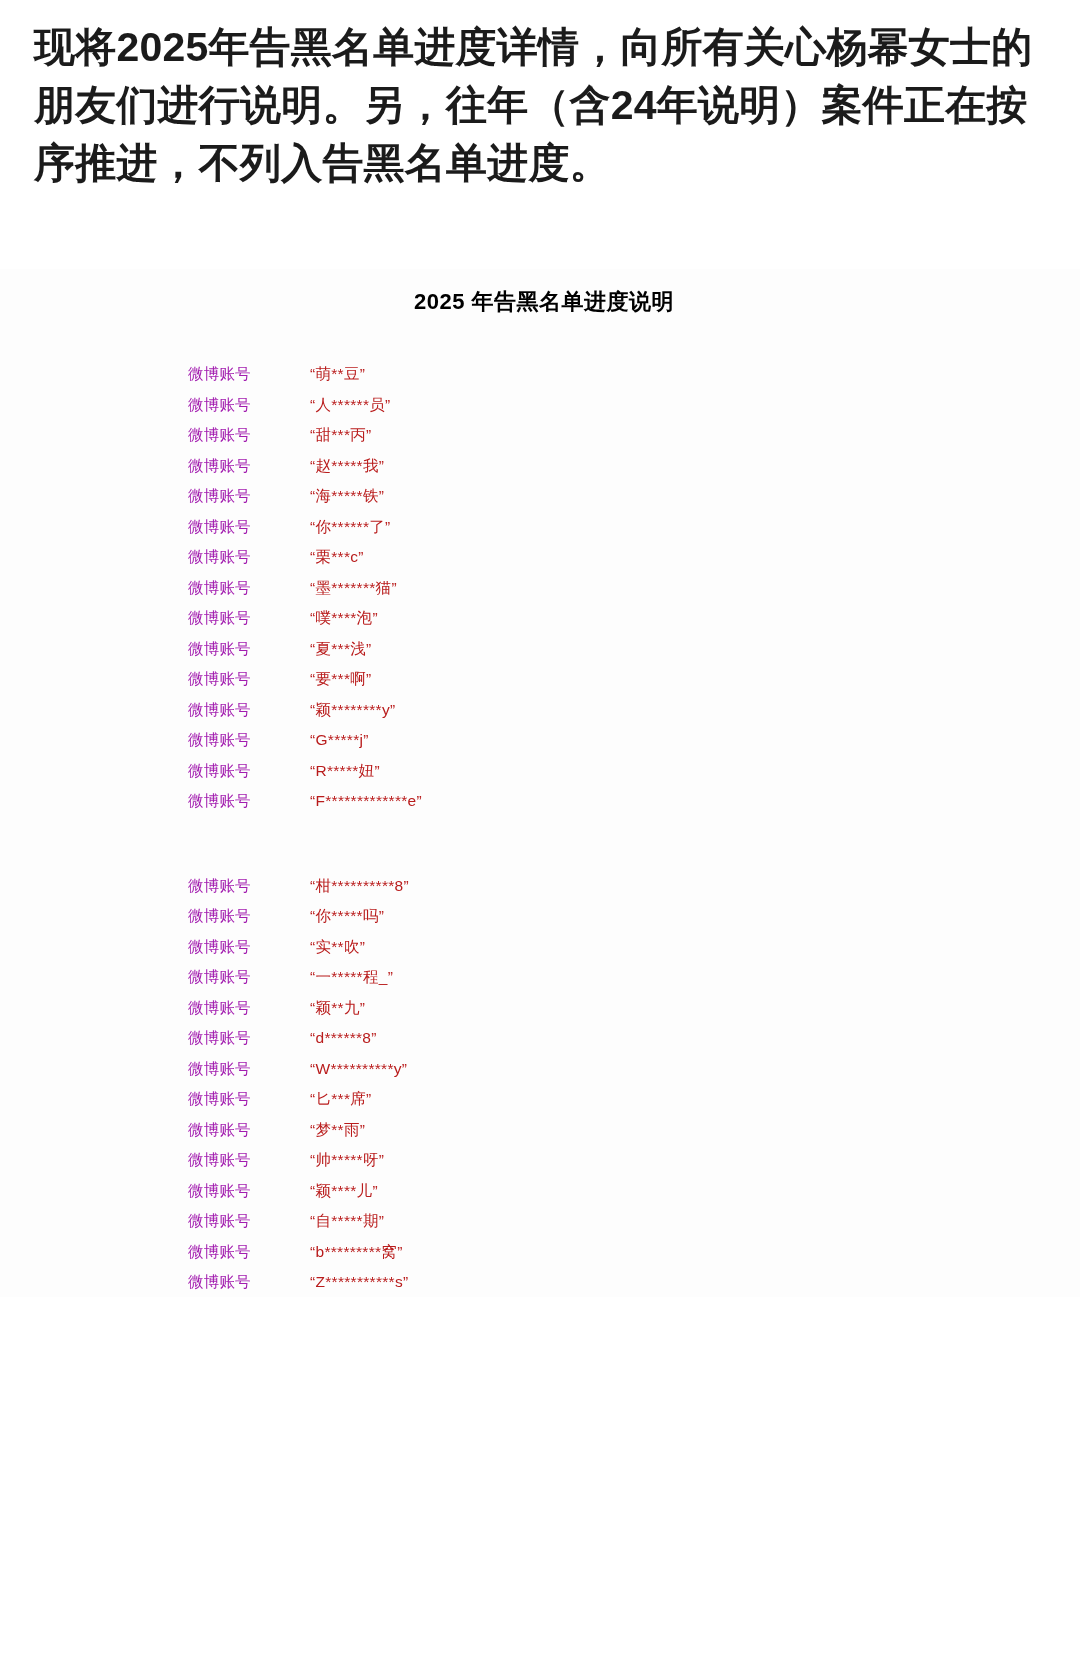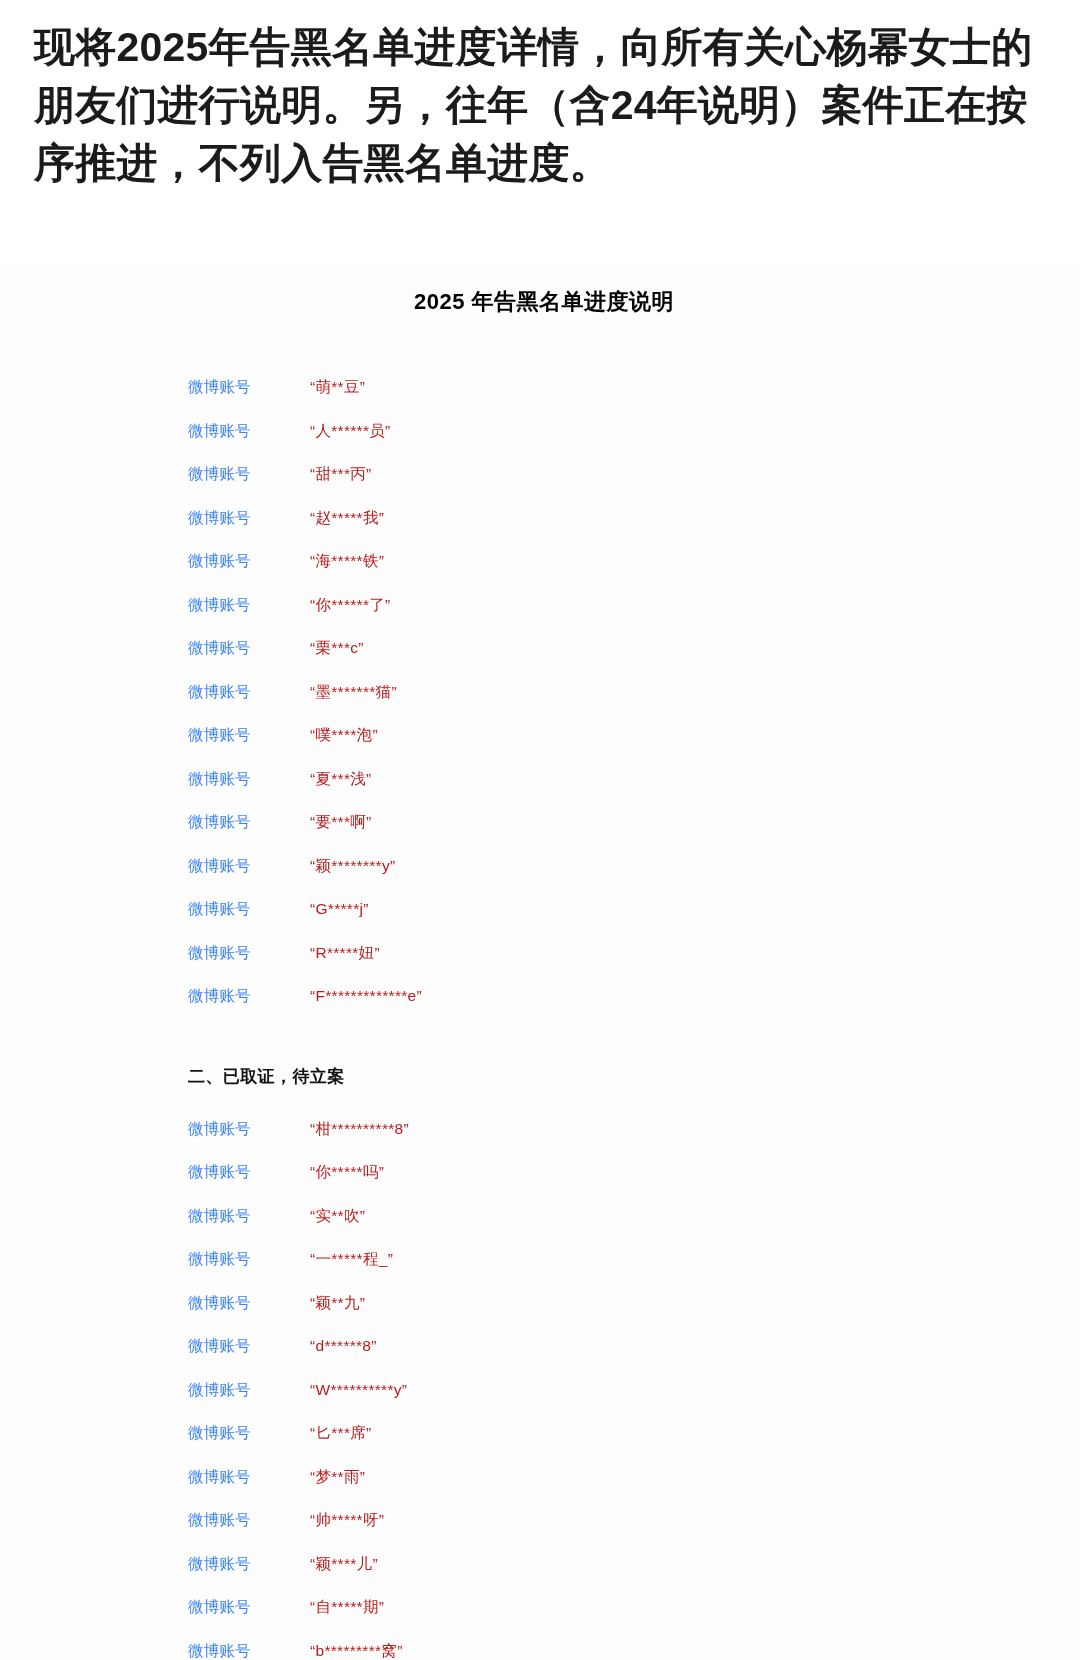--- a/index.html
+++ b/index.html
@@ -84,22 +84,21 @@
     align-items: baseline;
     font-size: 15.5px;
     line-height: 1.0;
     padding: 7.5px 0;
     color: #2b2b2b;
   }
   .entry-label {
     width: 122px;
     flex: 0 0 122px;
     letter-spacing: 0.2px;
-    color: #3b82f6;
-    margin-top: 13px;
+    color: #a21caf;
   }
   .entry-value {
     color: #b91c1c;
     letter-spacing: 0.3px;
     white-space: nowrap;
   }
 
   .section-2 {
     margin-top: 54px;
   }
@@ -176,21 +175,20 @@
           <span class="entry-value">“R*****妞”</span>
         </div>
         <div class="entry-row">
           <span class="entry-label">微博账号</span>
           <span class="entry-value">“F*************e”</span>
         </div>
       </div>
     </div>
 
     <div class="section section-2">
-      <h2 class="section-heading">二、已取证，待立案</h2>
       <div>
         <div class="entry-row">
           <span class="entry-label">微博账号</span>
           <span class="entry-value">“柑**********8”</span>
         </div>
         <div class="entry-row">
           <span class="entry-label">微博账号</span>
           <span class="entry-value">“你*****吗”</span>
         </div>
         <div class="entry-row">

